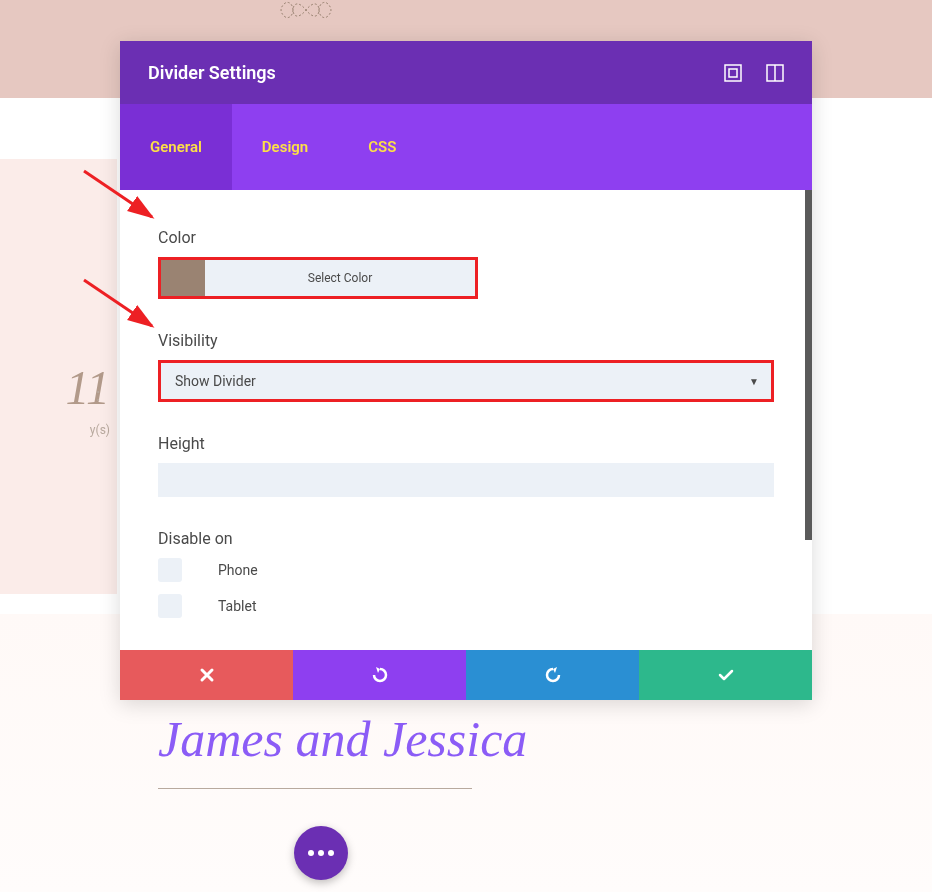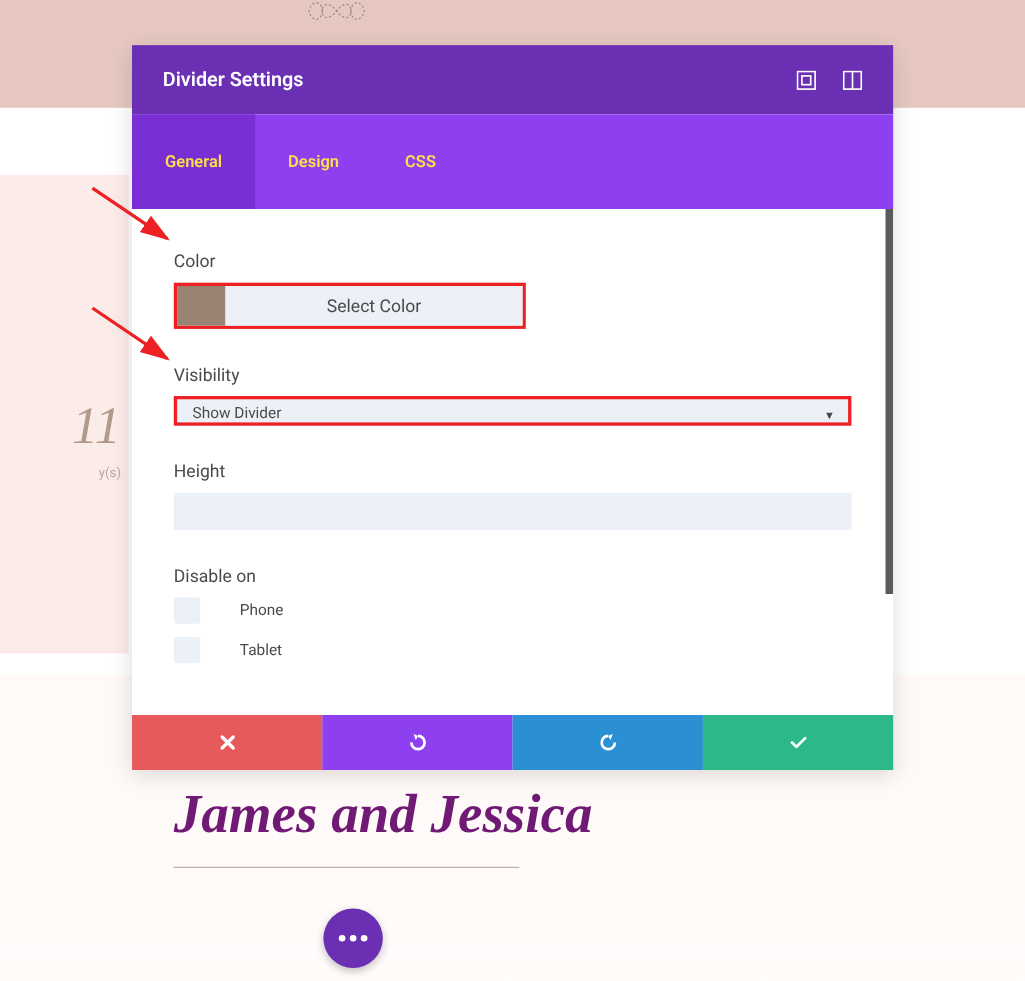--- a/index.html
+++ b/index.html
@@ -132,35 +132,35 @@
     .color-swatch {
       width: 44px;
       background: #9A8372;
     }
     .color-select-btn {
       flex: 1;
       background: #ECF1F7;
       display: flex;
       align-items: center;
       justify-content: center;
-      font-size: 16px;
+      font-size: 12px;
       color: #4A4A4A;
       cursor: pointer;
     }
     .visibility-select {
       width: 100%;
-      height: 27px;
+      height: 42px;
       border: 3px solid #ED2024;
       background: #ECF1F7;
       padding: 0 14px;
       font-size: 14px;
       color: #4A4A4A;
       position: relative;
       display: flex;
-      align-items: flex-end;
+      align-items: center;
       cursor: pointer;
     }
     .select-arrow {
       position: absolute;
       right: 12px;
       font-size: 10px;
       color: #4A4A4A;
     }
     .height-input {
       width: 100%;
@@ -208,22 +208,21 @@
       z-index: 20;
     }
     .arrow1 { top: 167px; left: 76px; }
     .arrow2 { top: 276px; left: 76px; }
     .script-text {
       position: absolute;
       top: 710px; left: 158px;
       font-family: "Brush Script MT", "Snell Roundhand", cursive;
       font-size: 50px;
       font-style: italic;
-      color: #701a75;
-      font-weight: bold;
+      color: #8b5cf6;
     }
     .script-underline {
       position: absolute;
       top: 788px; left: 158px;
       width: 314px;
       height: 1px;
       background: #B8A99E;
     }
     .fab {
       position: absolute;

